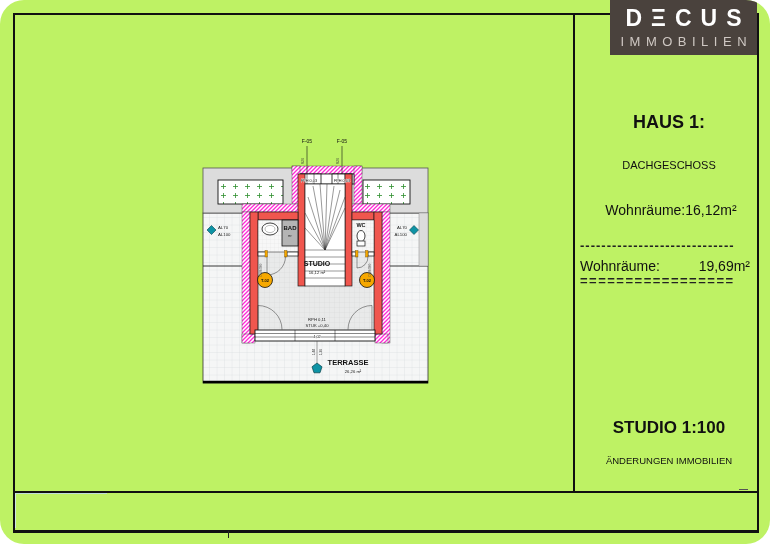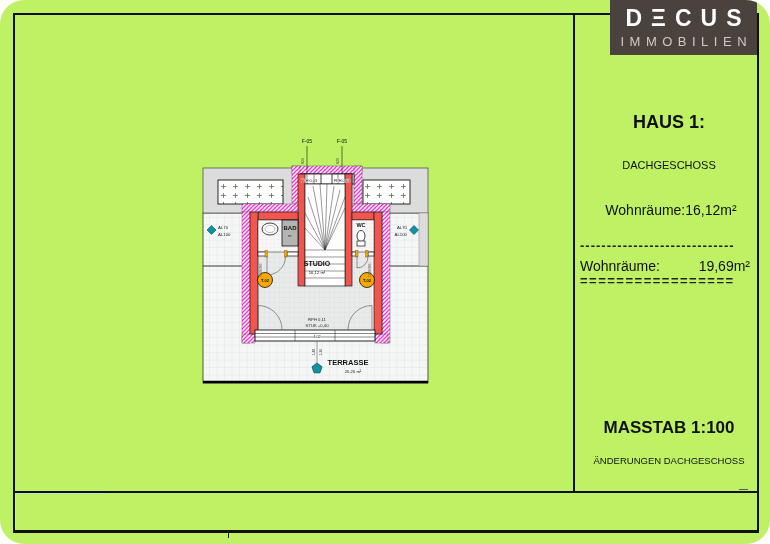--- a/index.html
+++ b/index.html
@@ -72,22 +72,22 @@
       <span>16,12m²</span>
     </div>
   </div>
   <div class="tb-sep tb-sep-dash">-----------------------------</div>
   <div class="tb-total">
     <span>Wohnräume:</span>
     <span>19,69m²</span>
   </div>
   <div class="tb-sep tb-sep-eq">=================</div>
 
-  <div class="tb tb-masstab">MASSTAB 1:100</div>
-  <div class="tb tb-note1">ÄNDERUNGEN DACHGESCHOSS</div>
+  <div class="tb tb-masstab">STUDIO 1:100</div>
+  <div class="tb tb-note1">ÄNDERUNGEN IMMOBILIEN</div>
 
 
   <svg style="position:absolute;left:195px;top:128px;" width="240" height="264" viewBox="0 0 240 264">
     <defs>
       <pattern id="tiles" width="7.5" height="7.5" patternUnits="userSpaceOnUse">
         <rect width="7.5" height="7.5" fill="#f5f6f6"></rect>
         <path d="M 7.5 0 V 7.5 M 0 7.5 H 7.5" stroke="#ccd1d5" stroke-width="0.5" fill="none"></path>
       </pattern>
       <pattern id="floorg" width="5" height="5" patternUnits="userSpaceOnUse">
         <rect width="5" height="5" fill="#e9eaea"></rect>

